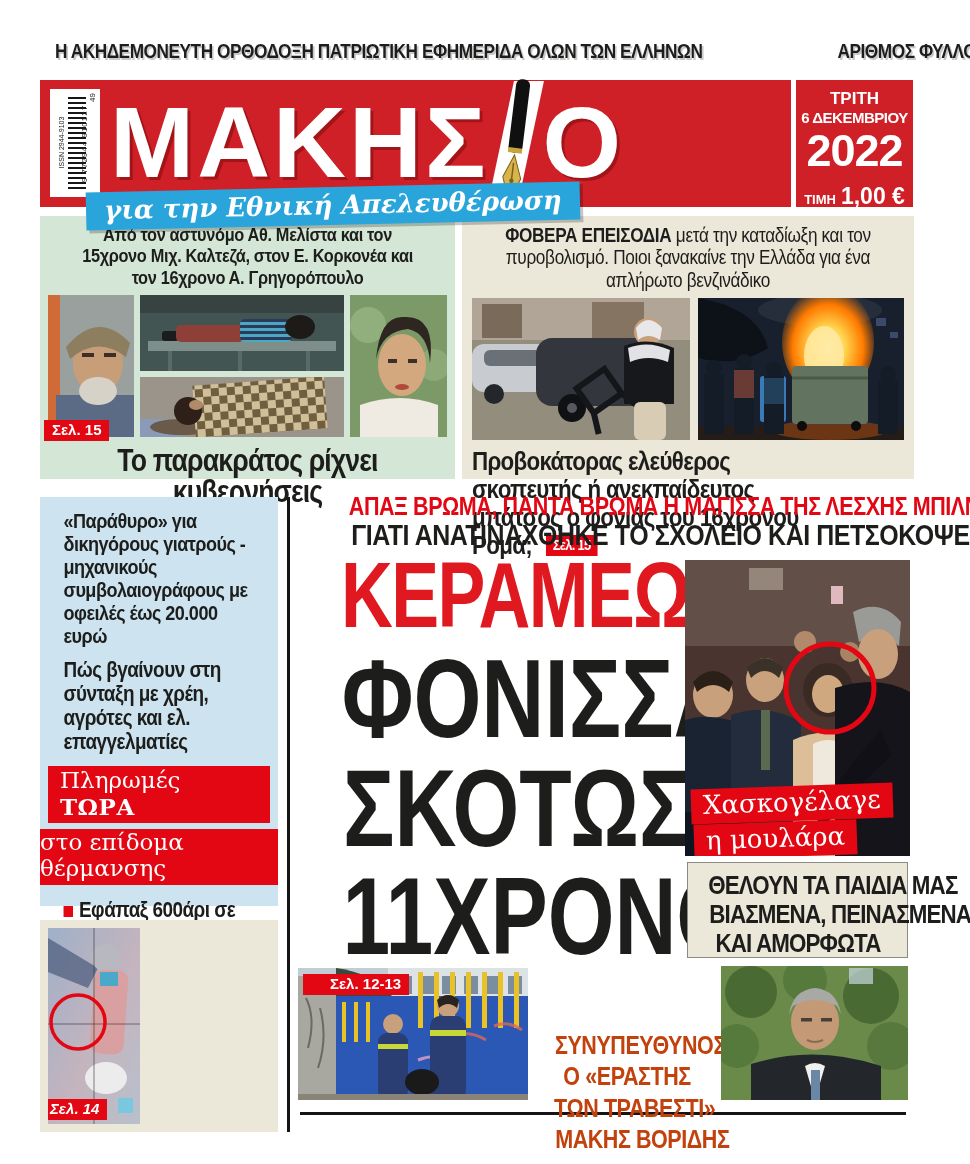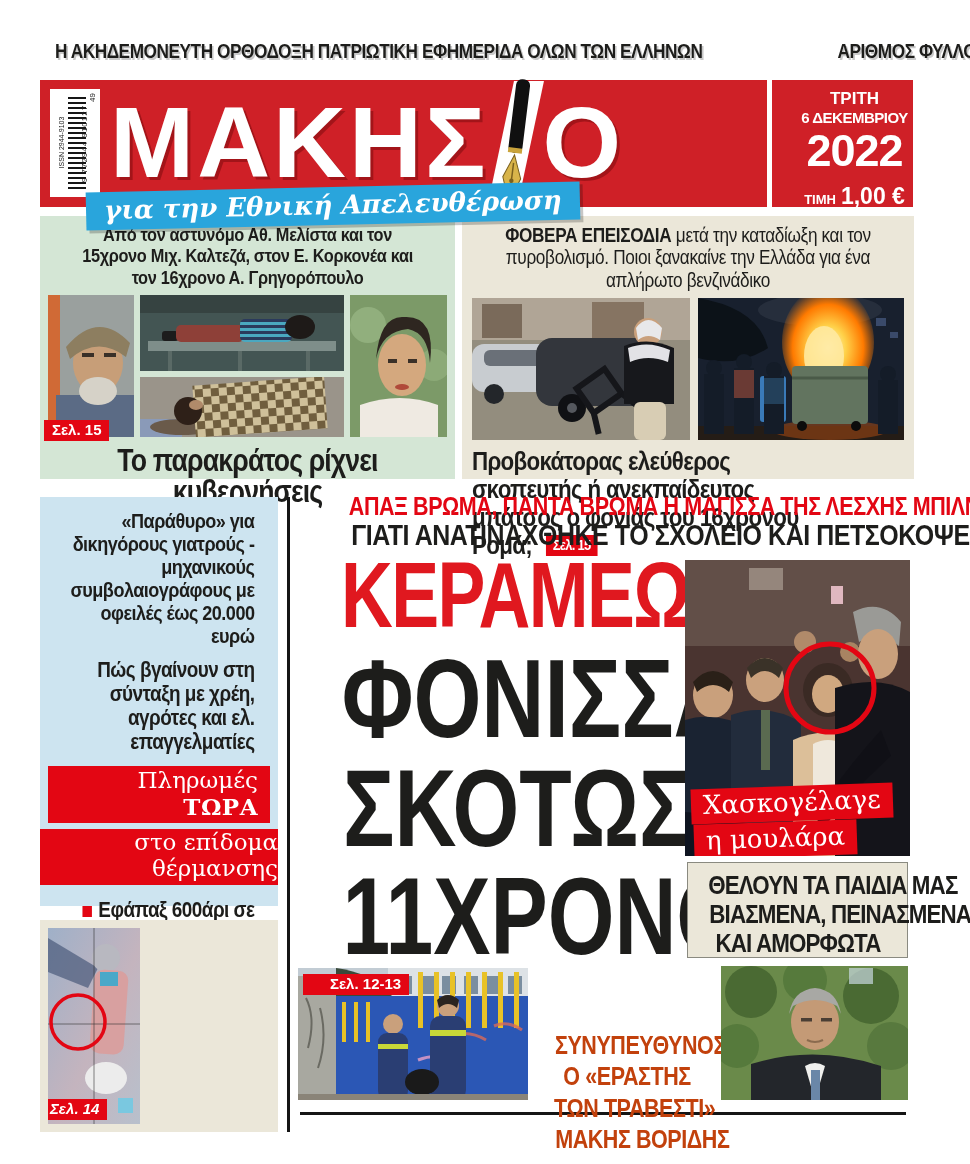--- a/index.html
+++ b/index.html
@@ -28,21 +28,21 @@
   .mast-title{position:absolute;left:70px;top:2px;height:120px;display:flex;align-items:center;
               font-weight:bold;font-size:101px;letter-spacing:3px;color:#fff;line-height:1;
               text-shadow:3px 3px 0 rgba(80,0,0,.35);}
   .slash-wrap{position:relative;width:48px;height:122px;margin:0 3px;}
   .slash-band{position:absolute;left:9px;top:0;width:30px;height:122px;background:#fff;transform:skewX(-12deg);}
   .pen-svg{position:absolute;left:2px;top:-2px;}
   .tagline{position:absolute;left:46px;bottom:-18px;background:#29a5dc;color:#fff;
            font-family:"DejaVu Serif",serif;font-style:italic;font-weight:bold;font-size:26px;
            padding:3px 18px 5px;transform:rotate(-1.3deg);box-shadow:3px 3px 0 rgba(0,0,0,.22);white-space:nowrap;z-index:3;}
   .date-box{width:117px;background:#cf2027;color:#fff;display:flex;flex-direction:column;
-            align-items:center;padding-top:9px;font-weight:bold;padding-left:24px;}
+            align-items:center;padding-top:9px;font-weight:bold;}
   .date-day{font-size:17px;line-height:1.15;}
   .date-rest{font-size:15px;line-height:1.2;letter-spacing:-.5px;}
   .date-year{font-size:45px;line-height:1.05;letter-spacing:-1px;}
   .date-div{width:86px;height:2px;background:#fff;margin:5px 0 4px;}
   .price-row{display:flex;align-items:baseline;gap:5px;}
   .price-label{font-size:13px;}
   .price-val{font-size:23px;}
 
   
   .badge{display:inline-block;background:#e30613;color:#fff;font-weight:bold;font-size:15px;
@@ -79,21 +79,21 @@
   
   .hl{position:absolute;left:286px;width:397px;text-align:center;font-weight:bold;line-height:.95;white-space:nowrap;}
   .hl-red{top:552px;font-size:92px;color:#e0181f;letter-spacing:-2px;}
   .hl-b1{top:646px;font-size:112px;}
   .hl-b2{top:756px;font-size:110px;}
   .hl-b3{top:864px;font-size:110px;}
   .hl span{display:inline-block;transform:scaleX(.78);transform-origin:center;}
 
   
   .sidebar-box{position:absolute;left:40px;top:497px;width:238px;height:409px;background:#cde4f0;
-               box-sizing:border-box;padding:12px 8px 0;text-align:right;}
+               box-sizing:border-box;padding:12px 8px 0;text-align:left;}
   .sb-item1{font-weight:bold;font-size:21px;line-height:1.1;letter-spacing:-.6px;}
   .sb-item2{font-weight:bold;font-size:22px;line-height:1.1;letter-spacing:-.6px;margin-top:10px;}
   .sb-band1{display:inline-block;background:#e30613;color:#fff;font-family:"DejaVu Serif",serif;
             font-size:23px;padding:1px 12px 3px;margin-top:12px;}
   .sb-band1 b{font-weight:bold;letter-spacing:.5px;}
   .sb-band2{background:#e30613;color:#fff;font-family:"DejaVu Serif",serif;font-size:23px;
             padding:0 0 4px;margin:6px -8px 0;}
   .sb-bullets{margin-top:12px;font-weight:bold;font-size:22px;line-height:1.15;letter-spacing:-.6px;}
   .sq{display:inline-block;width:11px;height:11px;background:#e30613;margin-right:7px;}
   .sb-badge{margin-left:10px;vertical-align:3px;}

